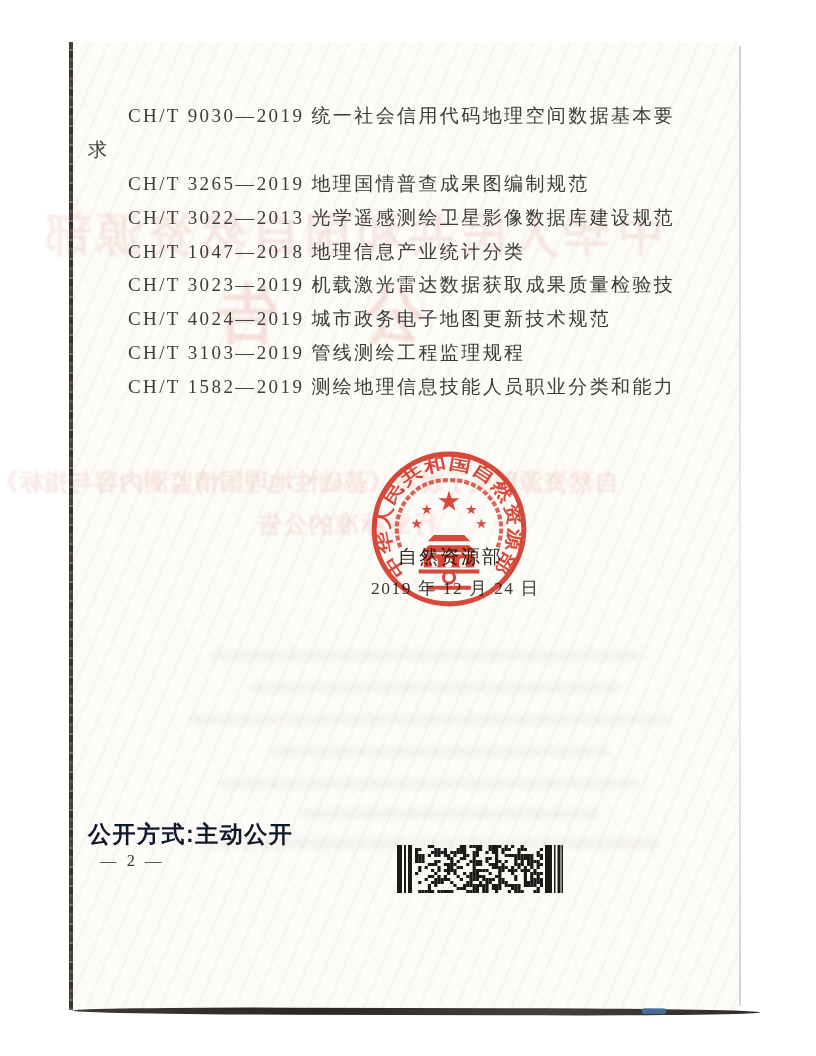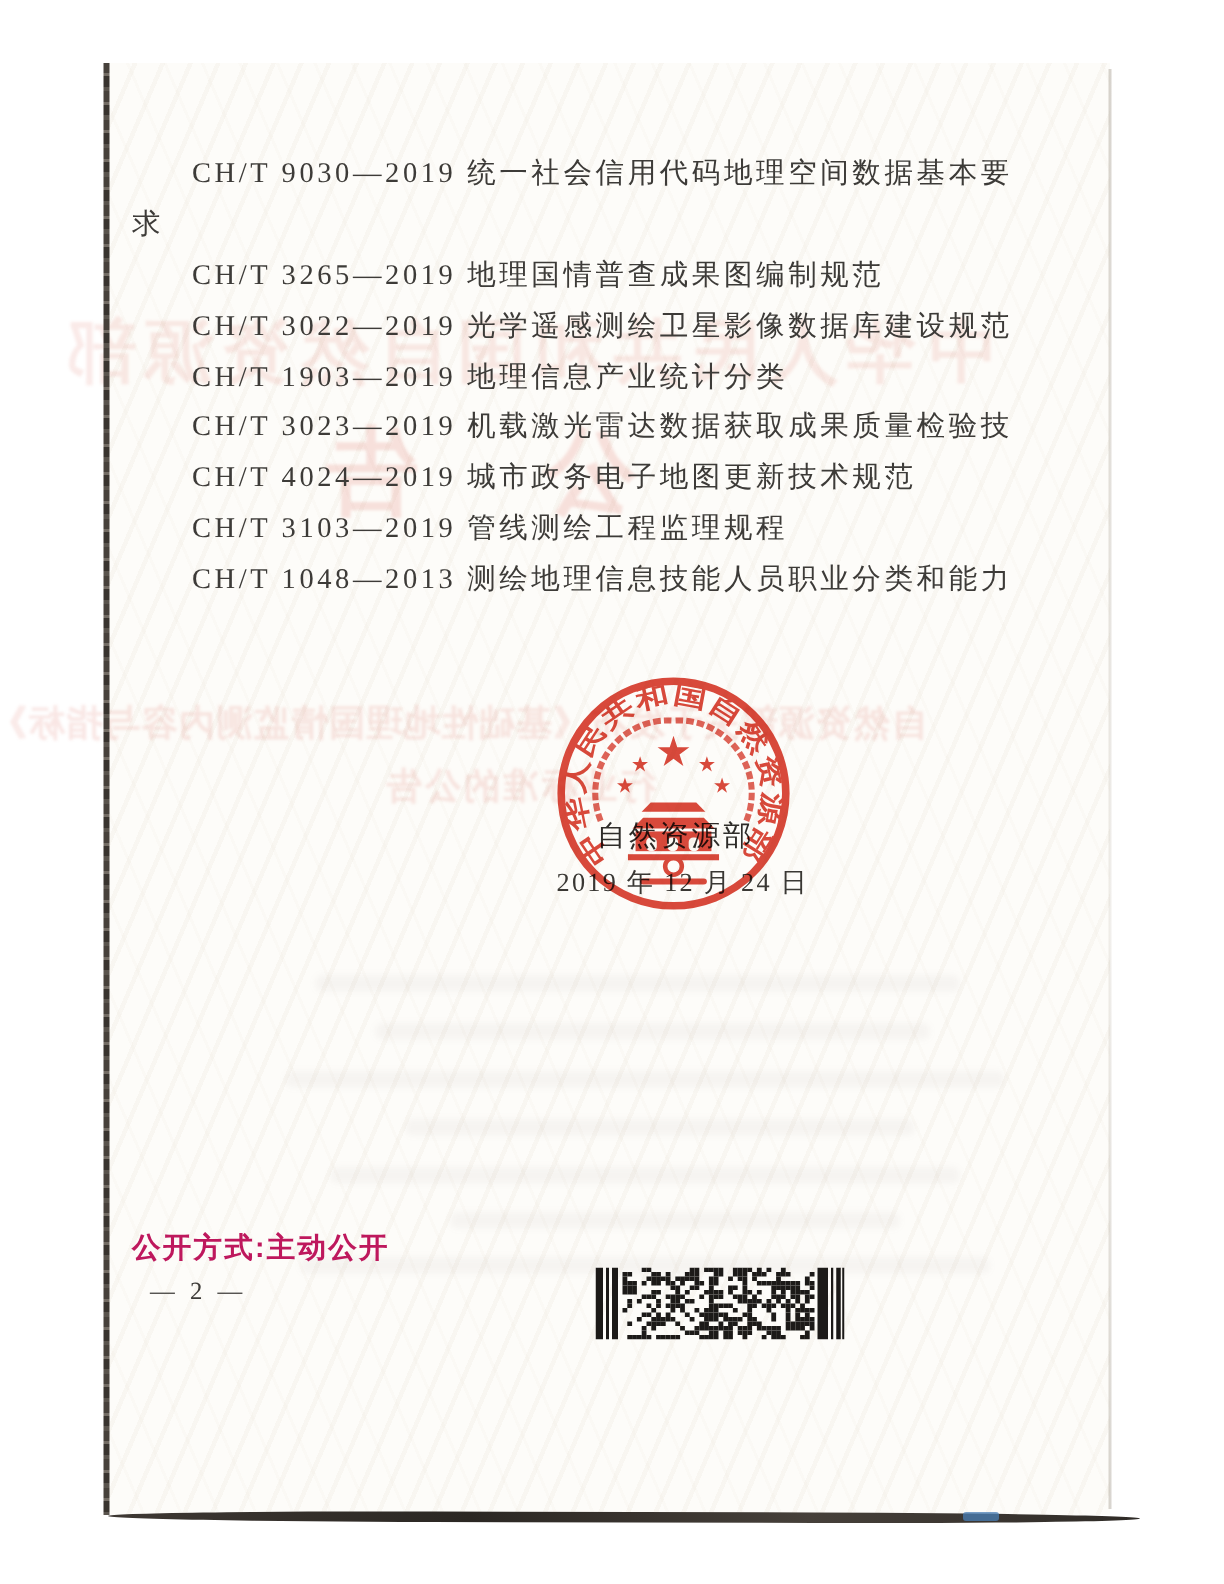--- a/index.html
+++ b/index.html
@@ -53,23 +53,23 @@
     position:absolute;left:371px;top:576px;color:#3a3834;
     font-size:17.5px;letter-spacing:1.5px;white-space:nowrap;
   }
   
   .seal{
     position:absolute;left:363px;top:443px;width:172px;height:172px;
     mix-blend-mode:multiply;opacity:.92;
   }
   
   .disclosure{
-    position:absolute;left:88px;top:819px;color:#be185d;
+    position:absolute;left:88px;top:819px;color:#0f172a;
     font-family:"Liberation Sans","DejaVu Sans",sans-serif;
-    font-weight:bold;font-size:19px;letter-spacing:1.5px;white-space:nowrap;
+    font-weight:bold;font-size:23px;letter-spacing:1.5px;white-space:nowrap;
   }
   .pagenum{
     position:absolute;left:100px;top:851px;color:#3c3a37;
     font-size:16.5px;letter-spacing:3px;white-space:nowrap;
   }
   .barcode{position:absolute;left:397px;top:845px;width:166px;height:48px;}
   
   .mirror{transform:scaleX(-1);filter:blur(1.1px);white-space:nowrap;font-weight:bold;}
   .bleed-header{
     position:absolute;left:30px;top:204px;width:640px;text-align:center;
@@ -108,26 +108,26 @@
   <div class="smudge" style="left:190px;top:714px;width:480px;"></div>
   <div class="smudge" style="left:270px;top:746px;width:340px;"></div>
   <div class="smudge" style="left:220px;top:778px;width:420px;"></div>
   <div class="smudge" style="left:300px;top:808px;width:300px;"></div>
   <div class="smudge" style="left:200px;top:838px;width:460px;"></div>
 
   <div class="standards">
     <div class="tl ind">CH/T 9030—2019 统一社会信用代码地理空间数据基本要</div>
     <div class="tl">求</div>
     <div class="tl ind">CH/T 3265—2019 地理国情普查成果图编制规范</div>
-    <div class="tl ind">CH/T 3022—2019 光学遥感测绘卫星影像数据库建设规范</div>
-    <div class="tl ind">CH/T 1903—2019 地理信息产业统计分类</div>
+    <div class="tl ind">CH/T 3022—2013 光学遥感测绘卫星影像数据库建设规范</div>
+    <div class="tl ind">CH/T 1047—2018 地理信息产业统计分类</div>
     <div class="tl ind">CH/T 3023—2019 机载激光雷达数据获取成果质量检验技</div>
     <div class="tl ind">CH/T 4024—2019 城市政务电子地图更新技术规范</div>
     <div class="tl ind">CH/T 3103—2019 管线测绘工程监理规程</div>
-    <div class="tl ind">CH/T 1048—2013 测绘地理信息技能人员职业分类和能力</div>
+    <div class="tl ind">CH/T 1582—2019 测绘地理信息技能人员职业分类和能力</div>
   </div>
 
   <div class="sig">自然资源部</div>
   <div class="date">2019 年 12 月 24 日</div>
 
   <svg class="seal" viewBox="0 0 170 170">
     <defs>
       <path id="sealArc" d="M43.3,126.7 A59,59 0 1 1 126.7,126.7" fill="none"></path>
       <path id="star" d="M0,-1 L0.225,-0.31 L0.95,-0.31 L0.36,0.12 L0.59,0.81 L0,0.38 L-0.59,0.81 L-0.36,0.12 L-0.95,-0.31 L-0.225,-0.31 Z"></path>
     </defs>

